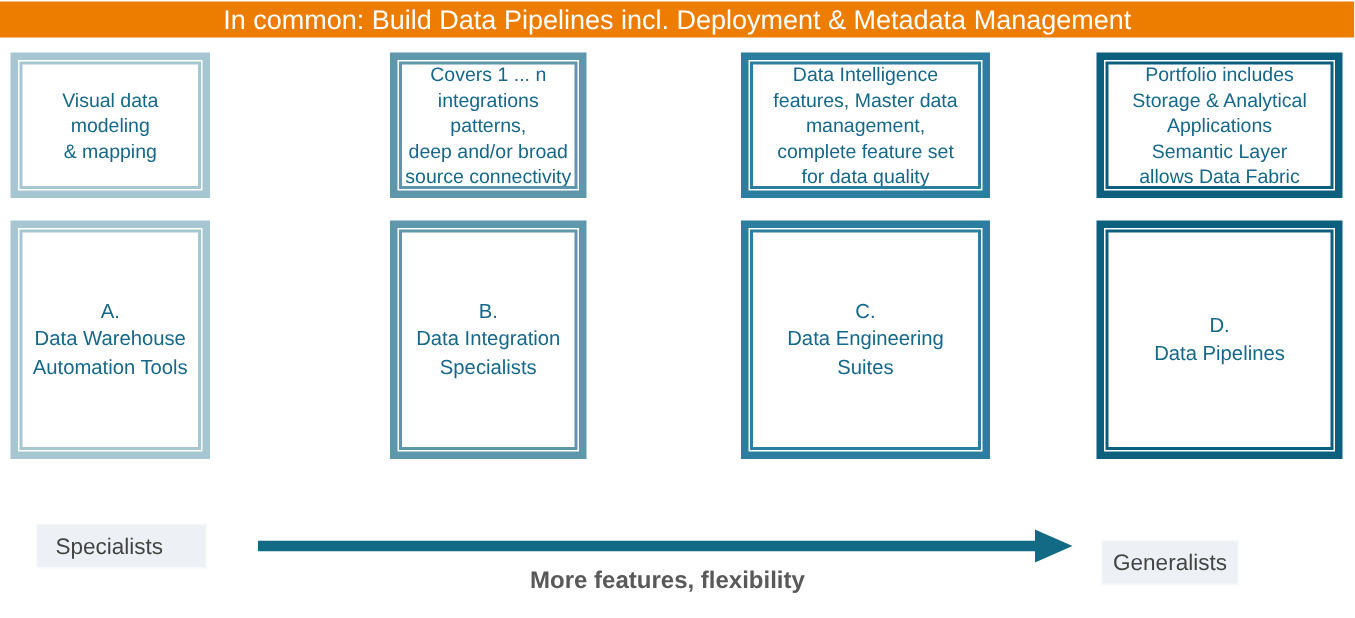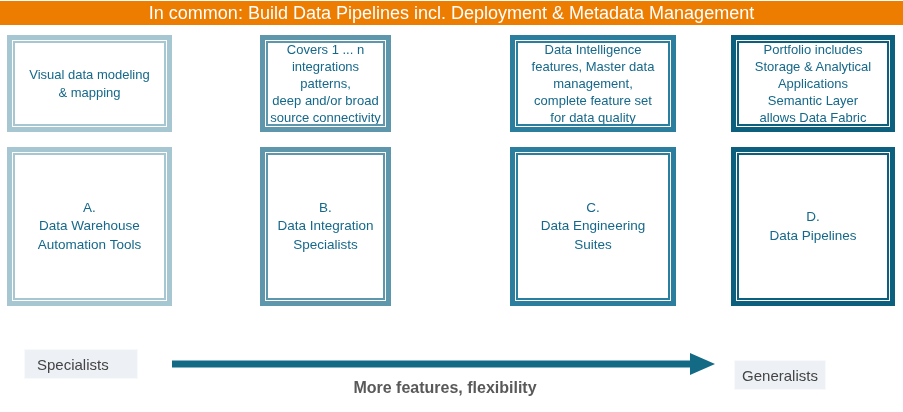--- a/index.html
+++ b/index.html
@@ -6,23 +6,23 @@
   .canvas {
     position:relative; width:903px; height:412px; background:#ffffff;
     font-family:"Liberation Sans", sans-serif; overflow:hidden;
   }
   .header-bar {
     position:absolute; left:0; top:1px; width:903px; height:24px;
     background:#ED7D00; color:#ffffff; font-size:18px;
     display:flex; align-items:center; justify-content:center;
   }
   
-  .col0 { left:7px;   width:165px; }
+  .col0 { left:7px;   width:133px; }
   .col1 { left:260px; width:131px; }
-  .col2 { left:510px; width:166px; }
+  .col2 { left:494px; width:166px; }
   .col3 { left:731px; width:164px; }
   .box-top    { top:35px;  height:97px; }
   .box-bottom { top:147px; height:159px; }
   
   .frame {
     position:absolute; box-sizing:border-box;
     border:5px solid var(--bc);
     display:flex; align-items:center; justify-content:center;
     text-align:center; color:#15688A; background:#ffffff;
   }

